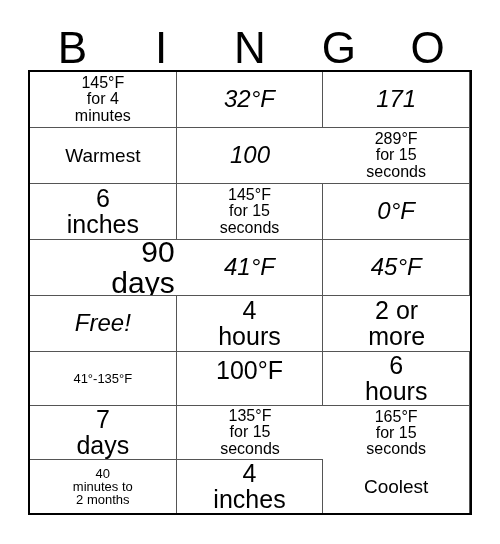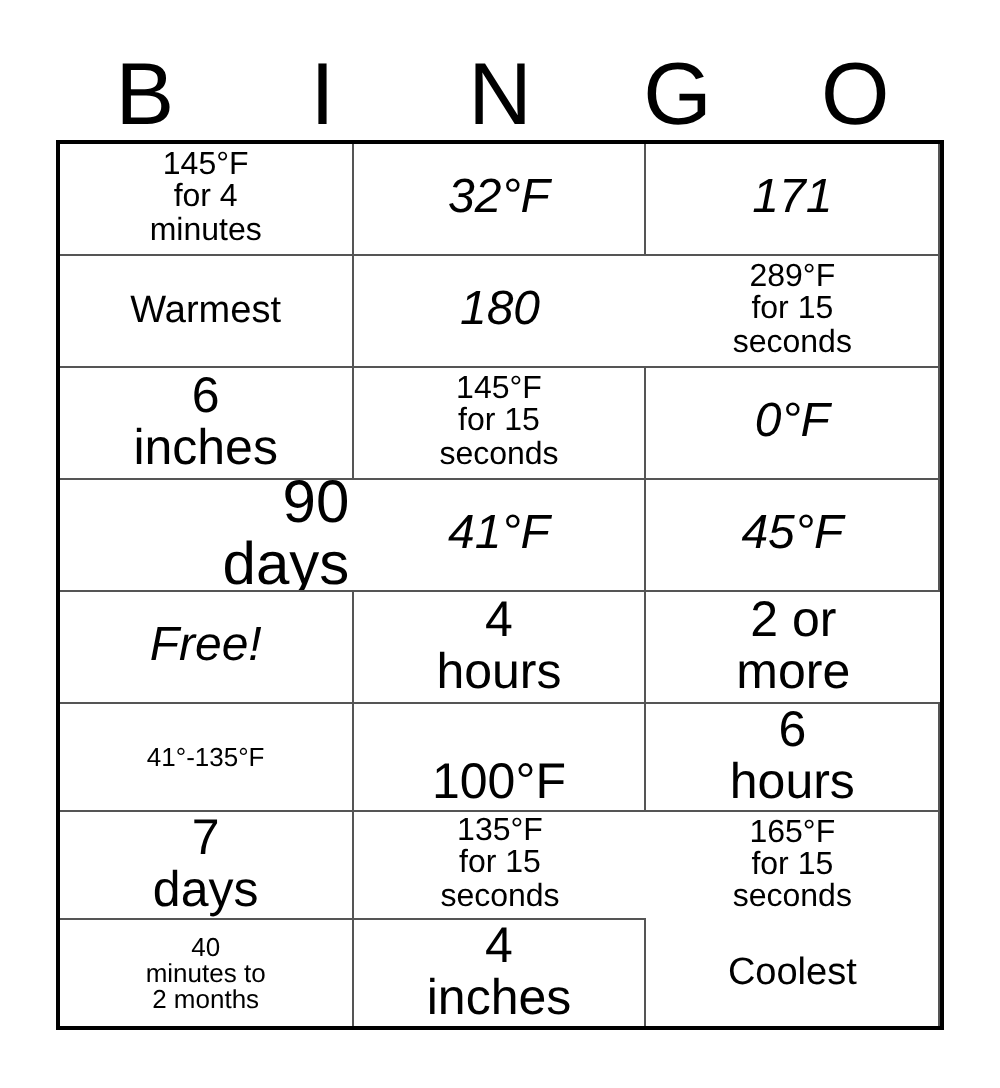--- a/index.html
+++ b/index.html
@@ -96,21 +96,21 @@
   }
 
   
   .fs-xl  { font-size: 24px; font-style: italic; }
   .fs-lg  { font-size: 30px; text-align: right; }
   .fs-md  { font-size: 25px; }
   .fs-sm  { font-size: 19px; }
   .fs-xs  { font-size: 16px; }
   .fs-xxs { font-size: 13px; }
 
-  .valign-top { align-items: flex-end; padding-top: 6px; }
+  .valign-top { align-items: flex-start; padding-top: 6px; }
 </style>
 </head>
 <body>
 
 <div id="bingo-card">
 
   <div id="bingo-header">
     <div class="header-cell">
       <span class="header-letter">B</span>
     </div>
@@ -137,21 +137,21 @@
       <div class="bingo-cell">
         <span class="cell-text fs-xl">32°F</span>
       </div>
       <div class="bingo-cell">
         <span class="cell-text fs-xl">171</span>
       </div>
       <div class="bingo-cell">
         <span class="cell-text fs-sm">Warmest</span>
       </div>
       <div class="bingo-cell">
-        <span class="cell-text fs-xl">180</span>
+        <span class="cell-text fs-xl">100</span>
       </div>
       <div class="bingo-cell">
         <span class="cell-text fs-xs">289°F
 for 15
 seconds</span>
       </div>
       <div class="bingo-cell">
         <span class="cell-text fs-md">6
 inches</span>
       </div>

